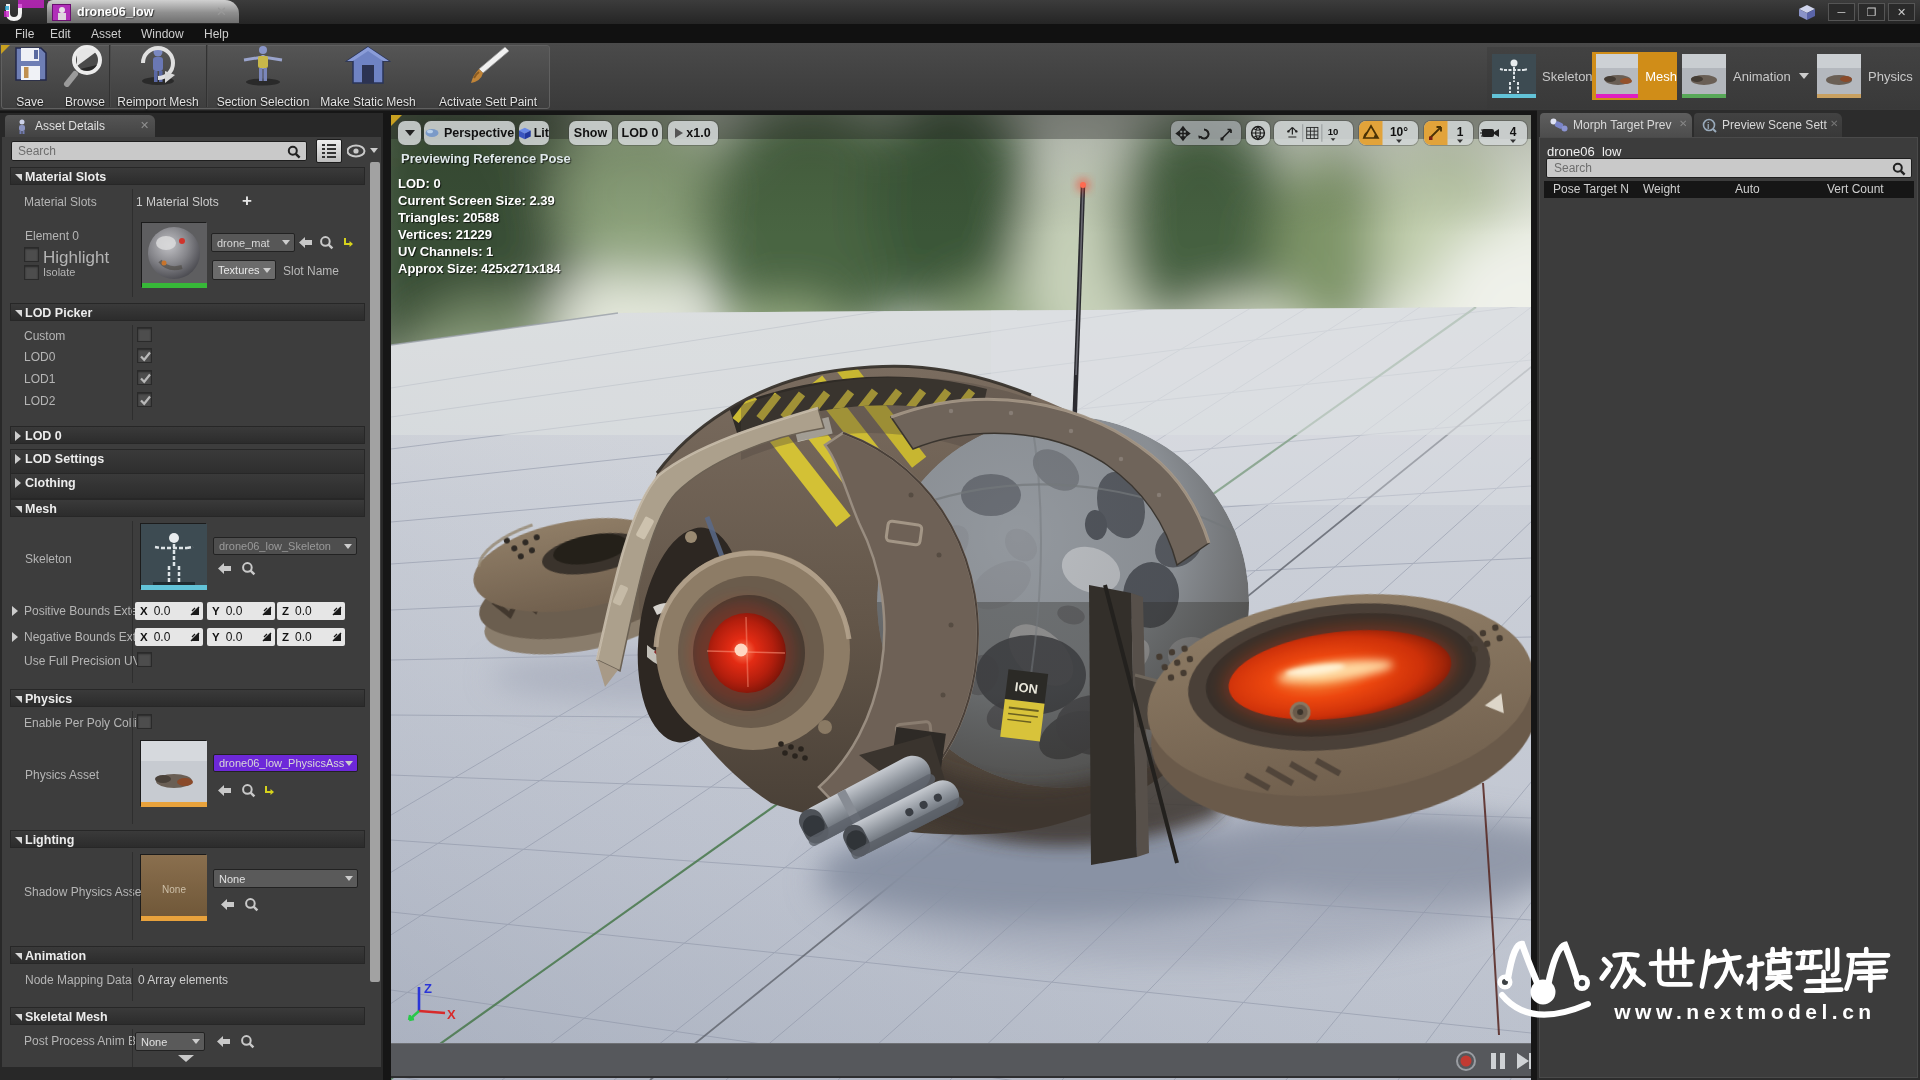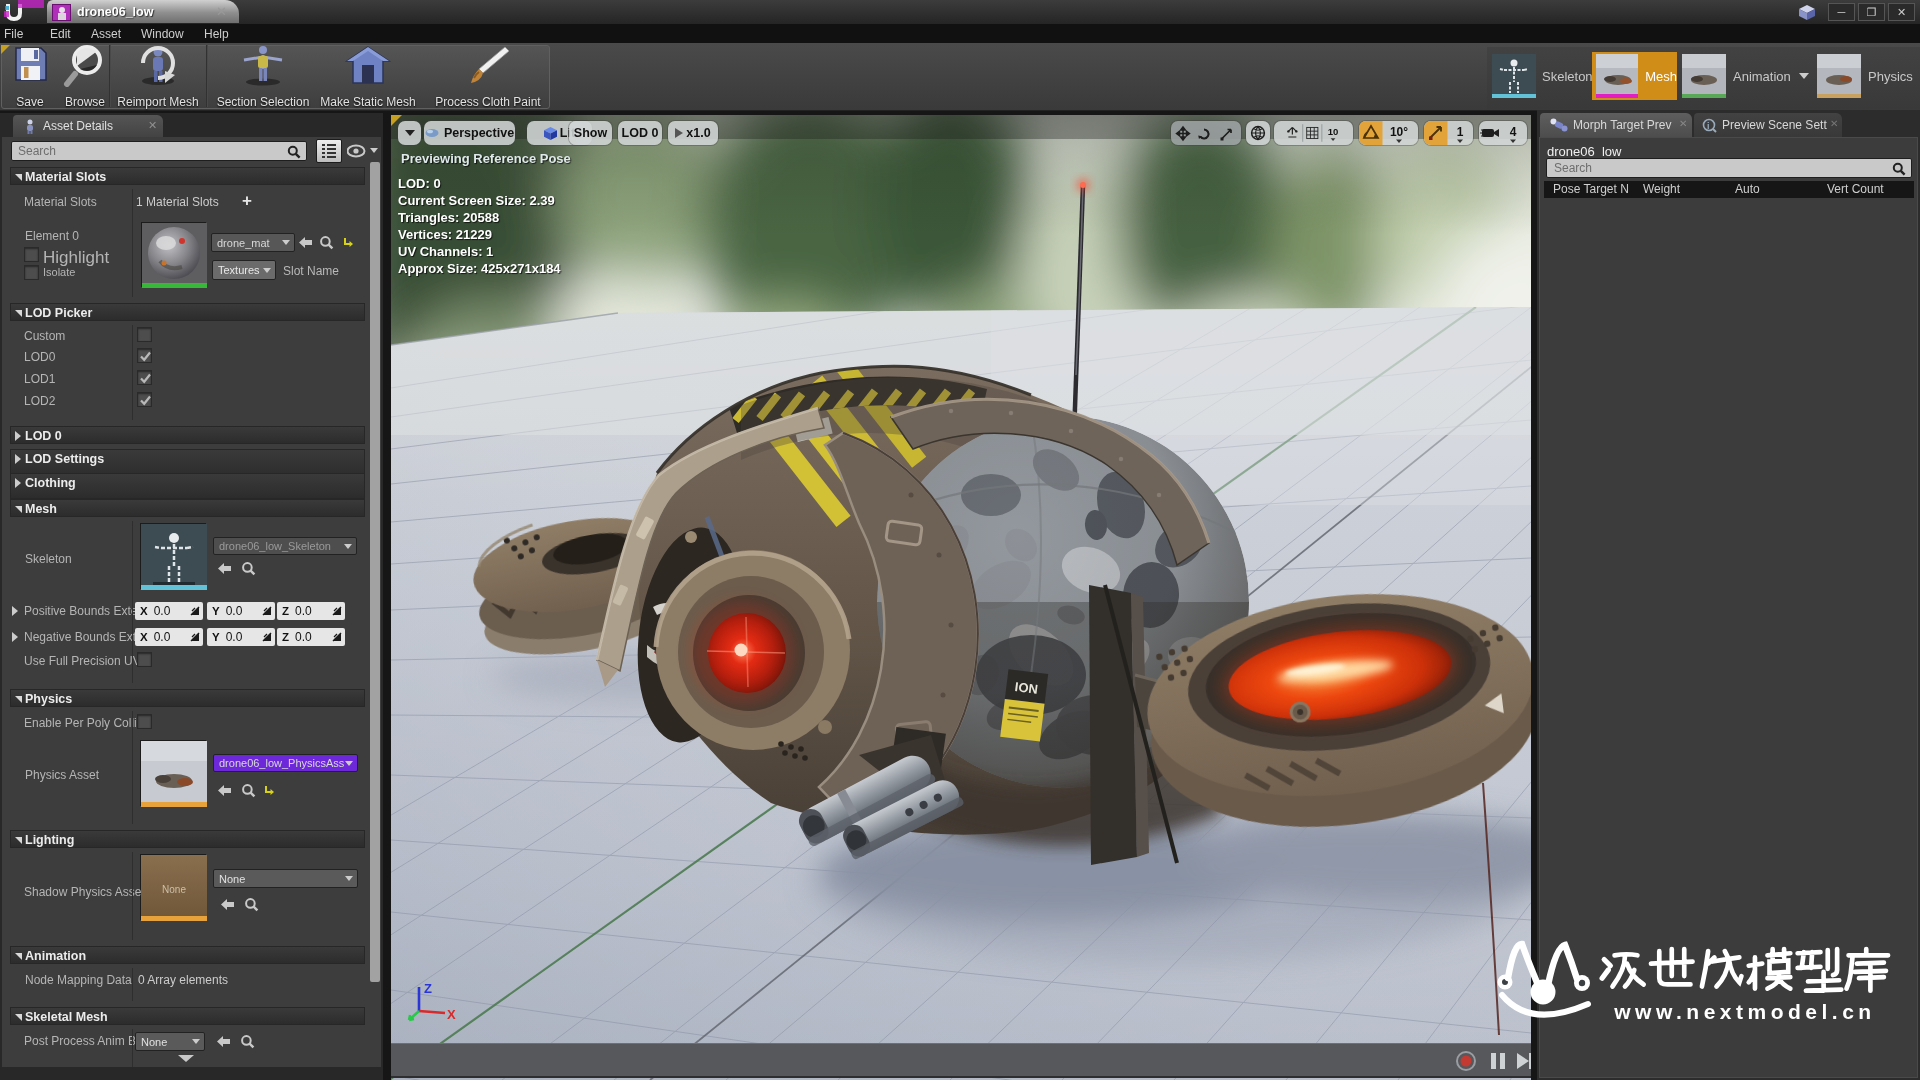--- a/index.html
+++ b/index.html
@@ -22,21 +22,21 @@
   background:linear-gradient(90deg,#262626,#555); }
 .modebtn { position:absolute; top:9px; height:48px; display:flex; align-items:center;
   color:#c8c8c8; font-size:13px; }
 .mthumb { width:44px; height:44px; position:relative; background:#9aa0a6; overflow:hidden; }
 .winbtn { position:absolute; top:3px; width:27px; height:18px; border:1px solid #555;
   background:#2a2a2a; color:#ccc; text-align:center; line-height:16px; font-size:11px; }
 
 #lpanel { position:absolute; left:0; top:113px; width:383px; height:967px; background:#282828; }
 #ltab { position:absolute; left:5px; top:2px; width:150px; height:22px;
   background:linear-gradient(#555,#434343); border-radius:4px 6px 0 0; color:#e0e0e0;
-  font-size:12px;margin-left:8px; }
+  font-size:12px; }
 #lbody { position:absolute; left:2px; top:24px; width:379px; height:930px; background:#3d3d3d; }
 .searchbox { position:absolute; background:#c9c9c9; border:1px solid #1e1e1e; border-radius:2px;
   color:#6e6e6e; font-size:12px; }
 .sechdr { position:absolute; left:8px; width:355px; background:linear-gradient(#3a3a3a,#2c2c2c);
   border:1px solid #272727; color:#ececec; font-size:12.5px; font-weight:bold; }
 .sechdr b { position:absolute; left:14px; top:2px; }
 .tri-exp { position:absolute; left:4px; top:6px; width:0; height:0;
   border-left:7px solid transparent; border-top:7px solid #d8d8d8; }
 .tri-col { position:absolute; left:4px; top:4px; width:0; height:0;
   border-top:5px solid transparent; border-bottom:5px solid transparent;
@@ -96,21 +96,21 @@
     <path d="M10 1 L18 5 L10 9 L2 5 Z" fill="#cfd4ec"></path>
       <path d="M2 5 L10 9 L10 16 L2 12 Z" fill="#8a93c8"></path>
     <path d="M18 5 L10 9 L10 16 L18 12 Z" fill="#5a64a8"></path>
   </svg>
   <div class="winbtn" style="left:1828px">─</div>
   <div class="winbtn" style="left:1858px">❐</div>
   <div class="winbtn" style="left:1888px">✕</div>
 </div>
 
 <div id="menubar">
-  <span style="left:4px">File</span>
+  <span style="left:15px">File</span>
     <span style="left:50px">Edit</span>
   <span style="left:91px">Asset</span>
     <span style="left:141px">Window</span>
   <span style="left:204px">Help</span>
 </div>
 
 <div id="toolbar">
   <div id="toolpanel"></div>
   <div class="abs" style="left:1px;top:2px;width:0;height:0;border-left:9px solid #c8a020;border-bottom:9px solid transparent"></div>
   <div class="tsep" style="left:109px"></div>
@@ -164,21 +164,21 @@
       <path d="M23 2 L44 16 L38 16 L23 6 L8 16 L2 16 Z" fill="#8a9cd8"></path>
       <rect x="17" y="20" width="12" height="18" fill="#2c3352"></rect>
     </svg><div class="cap">Make Static Mesh</div>
   </div>
 
   <div class="tool" style="left:465px;width:46px">
     <svg width="46" height="42" viewBox="0 0 46 42">
       <path d="M40 2 L44 6 L18 28 L14 24 Z" fill="#f0f0f0" stroke="#999" stroke-width="0.8"></path>
       <path d="M14 24 L18 28 Q16 36 6 38 Q8 30 14 24 Z" fill="#c08438"></path>
       <path d="M9 33 Q11 29 14 27" stroke="#8a5a20" stroke-width="2" fill="none"></path>
-    </svg><div class="cap">Process Cloth Paint</div>
+    </svg><div class="cap">Activate Sett Paint</div>
   </div>
 
   <div class="abs" style="left:1487px;top:4px;width:433px;height:62px;background:linear-gradient(#424242,#393939)"></div>
   <div class="modebtn" style="left:1492px">
     <div class="mthumb"><svg width="44" height="44" viewBox="0 0 44 44">
           <rect width="44" height="44" fill="#3d4b52"></rect>
       <circle cx="22" cy="9" r="3.5" fill="#e8ecee"></circle>
       <path d="M22 13 L22 28 M12 16 L32 16 M8 15 L12 16 M32 16 L36 15 M18 28 L18 39 M26 28 L26 39" stroke="#dfe5e8" stroke-width="2" stroke-dasharray="3 1.5" fill="none"></path>
       <rect x="0" y="40" width="44" height="4" fill="#62c3d8"></rect>
         </svg></div>
@@ -898,21 +898,21 @@
 
   
   <div class="vbtn" style="left:7px;width:23px">
       <span style="width:0;height:0;border-left:5px solid transparent;border-right:5px solid transparent;border-top:6px solid #222"></span>
     </div>
   <div class="vbtn" style="left:33px;width:91px">
     <svg width="15" height="10" viewBox="0 0 15 10" style="margin-right:4px">
         <ellipse cx="7" cy="5" rx="6.5" ry="4" fill="#7a9ac8"></ellipse>
         <ellipse cx="5" cy="3.5" rx="3" ry="1.8" fill="#b8d0ea"></ellipse>
       </svg>Perspective</div>
-  <div class="vbtn" style="left:136px;width:65px">
+  <div class="vbtn" style="left:128px;width:30px">
     <svg width="13" height="13" viewBox="0 0 13 13" style="margin-right:3px">
         <path d="M6.5 0 L13 3.2 L6.5 6.4 L0 3.2 Z" fill="#6a8ae8"></path>
         <path d="M0 3.2 L6.5 6.4 L6.5 13 L0 9.8 Z" fill="#3a55c0"></path>
         <path d="M13 3.2 L6.5 6.4 L6.5 13 L13 9.8 Z" fill="#2238a0"></path>
       </svg>Lit</div>
   <div class="vbtn" style="left:178px;width:43px">Show</div>
   <div class="vbtn" style="left:227px;width:44px">LOD 0</div>
   <div class="vbtn" style="left:277px;width:50px">
     <span style="width:0;height:0;border-left:8px solid #555;border-top:5px solid transparent;border-bottom:5px solid transparent;margin-right:3px"></span>x1.0</div>
 

